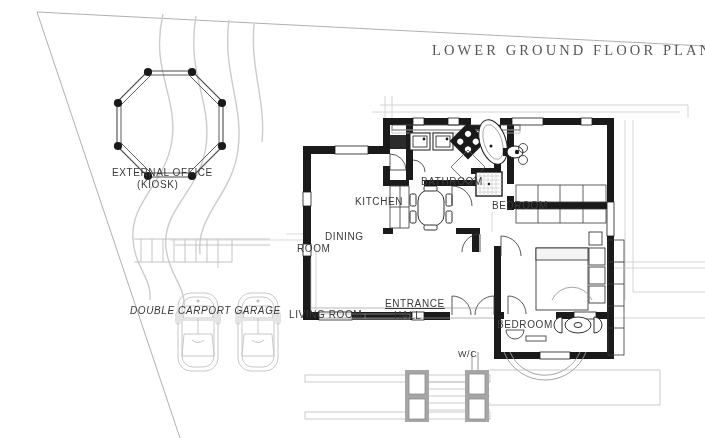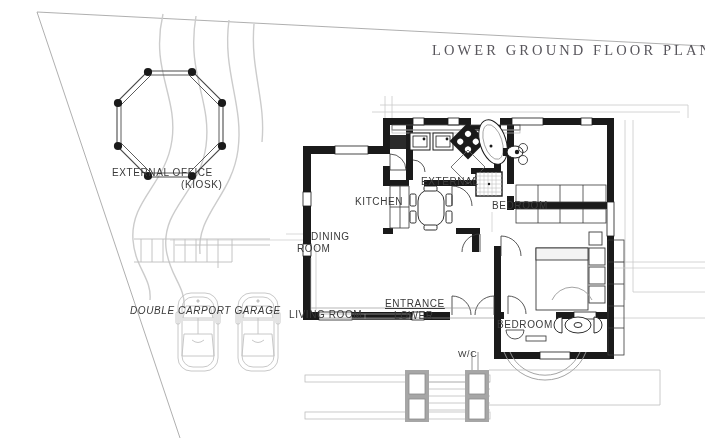--- a/index.html
+++ b/index.html
@@ -397,35 +397,35 @@
       <line x1="286" y1="234" x2="303" y2="234"></line>
       <line x1="170" y1="240" x2="303" y2="240"></line>
       <line x1="492" y1="212" x2="492" y2="232"></line>
     </g>
 
   </svg>
 
   <div id="sheet-title">LOWER GROUND FLOOR PLAN</div>
 
   <div class="lbl" style="left:112px; top:168px;">EXTERNAL OFFICE</div>
-  <div class="lbl" style="left:137px; top:180px;margin-left:44px;">(KIOSK)</div>
+  <div class="lbl" style="left:137px; top:180px;">(KIOSK)</div>
 
   <div class="lbl" style="left:130px; top:306px;font-style:italic;">DOUBLE CARPORT GARAGE</div>
 
   <div class="lbl" style="left:355px; top:197px;">KITCHEN</div>
 
-  <div class="lbl" style="left:421px; top:177px;">EXTERNAL</div>
+  <div class="lbl" style="left:421px; top:177px;">BATHROOM</div>
 
   <div class="lbl" style="left:492px; top:201px;">BEDROOM</div>
 
-  <div class="lbl" style="left:283px; top:232px;padding-left:28px;">DINING</div>
+  <div class="lbl" style="left:297px; top:232px;padding-left:28px;">DINING</div>
   <div class="lbl" style="left:297px; top:244px;">ROOM</div>
 
   <div class="lbl" style="left:289px; top:310px;">LIVING ROOM</div>
 
   <div class="lbl" style="left:385px; top:299px;text-decoration:underline;">ENTRANCE</div>
-  <div class="lbl" style="left:394px; top:311px;">LOWER</div>
+  <div class="lbl" style="left:394px; top:311px;">HALL</div>
 
   <div class="lbl" style="left:497px; top:320px;">BEDROOM</div>
 
   <div class="lbl" style="left:438px; top:349px; font-size:9px;margin-left:20px;">W/C</div>
 
 </div>
 
 </body></html>

